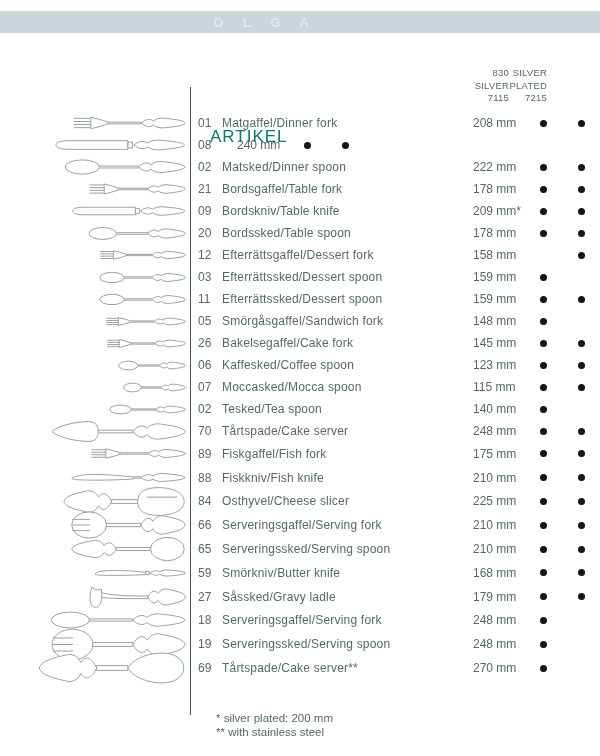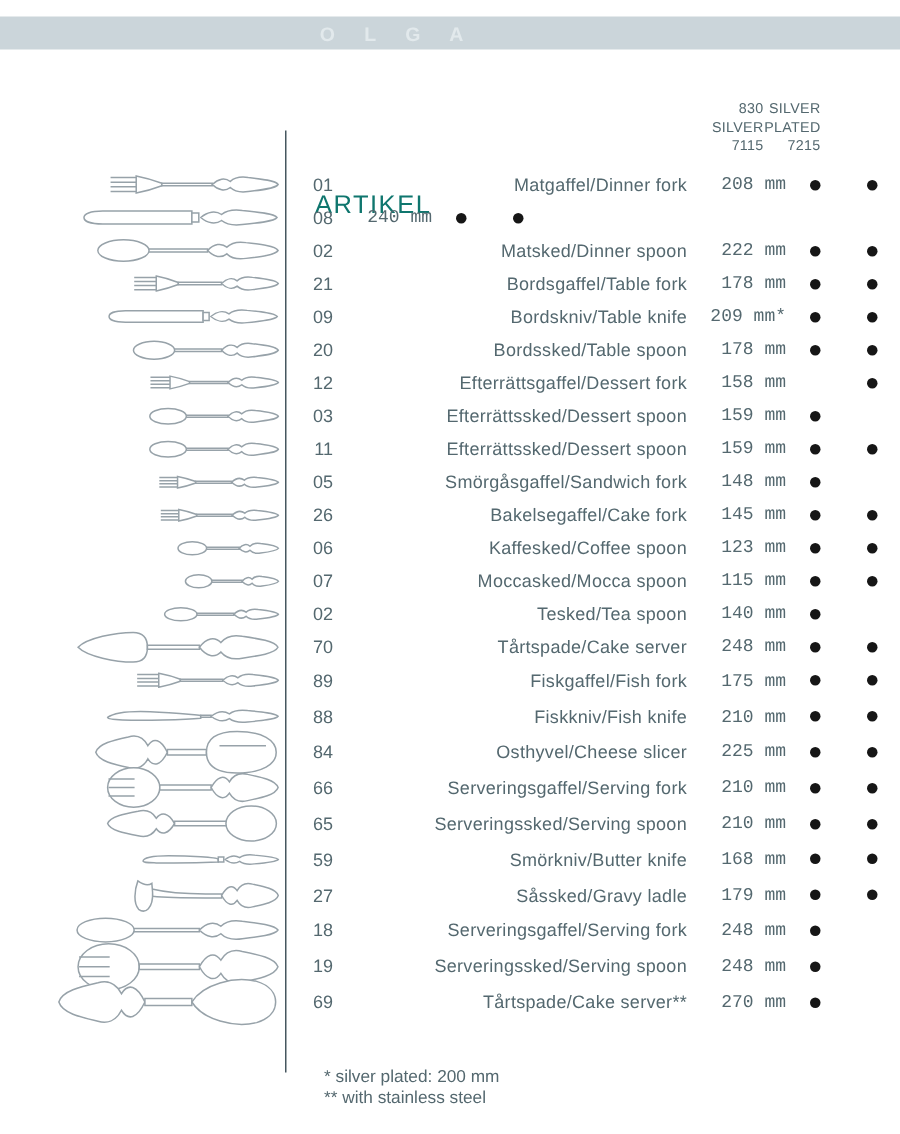--- a/index.html
+++ b/index.html
@@ -20,31 +20,31 @@
     position:absolute;left:210px;top:85px;font-size:17px;letter-spacing:1px;color:#0f766e;margin-top:42px;
   }
   .vrule{
     position:absolute;left:190px;top:87px;width:1px;height:628px;background:#46575f;
   }
   .colheads{position:absolute;left:471px;top:67px;width:76px;display:flex;}
   .colhead{
     width:38px;display:flex;flex-direction:column;align-items:flex-end;
     font-size:9.5px;line-height:12.5px;letter-spacing:0.2px;color:#54686f;
   }
-  .rows{position:absolute;left:0;top:112px;width:600px;text-align:right;}
+  .rows{position:absolute;left:0;top:112px;width:600px;}
   .row{display:flex;align-items:center;height:22px;}
   .row:nth-child(n+16){height:23.8px;}
   .cell-illus{
     width:190px;flex:none;display:flex;justify-content:flex-end;align-items:center;
     padding-right:4px;box-sizing:border-box;overflow:visible;
   }
   .cutlery{color:#97a2a9;flex:none;overflow:visible;}
   .cell-code{width:32px;flex:none;padding-left:8px;box-sizing:border-box;font-size:12px;}
   .cell-name{flex:1;font-size:12px;letter-spacing:0.2px;white-space:nowrap;overflow:visible;}
-  .cell-size{width:66px;flex:none;padding-left:15px;box-sizing:border-box;font-size:12px;white-space:nowrap;font-family:Liberation Mono, monospace;}
+  .cell-size{width:66px;flex:none;padding-left:15px;box-sizing:border-box;font-size:12px;white-space:nowrap;}
   .cell-dot{width:38px;flex:none;display:flex;justify-content:center;align-items:center;}
   .dot{width:7px;height:7px;border-radius:50%;background:#161616;}
   .footnotes{position:absolute;left:196px;top:711px;font-size:11.5px;line-height:14px;color:#54686f;margin-left:20px;}
   .defs-svg{position:absolute;width:0;height:0;}
 </style>
 </head>
 <body>
 
 <div class="page">
 

